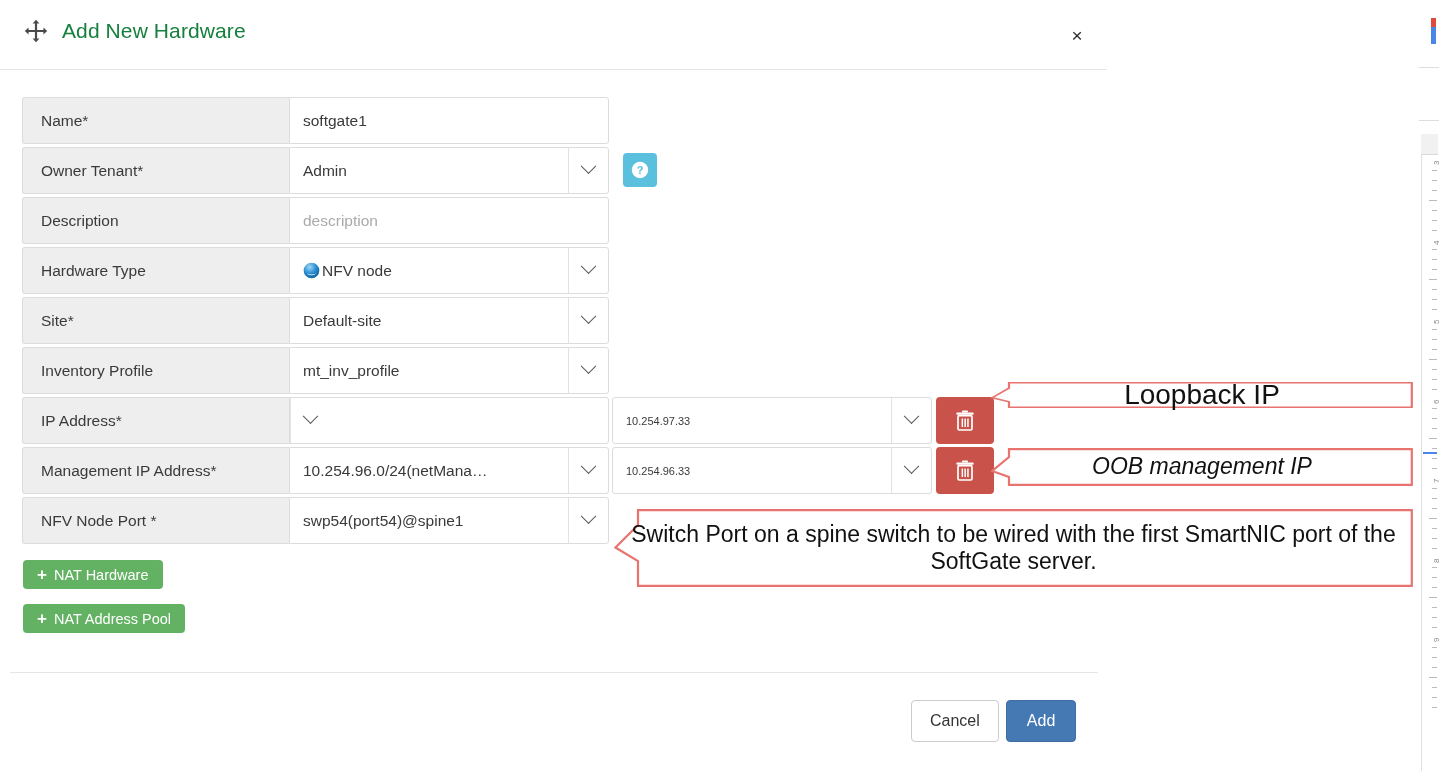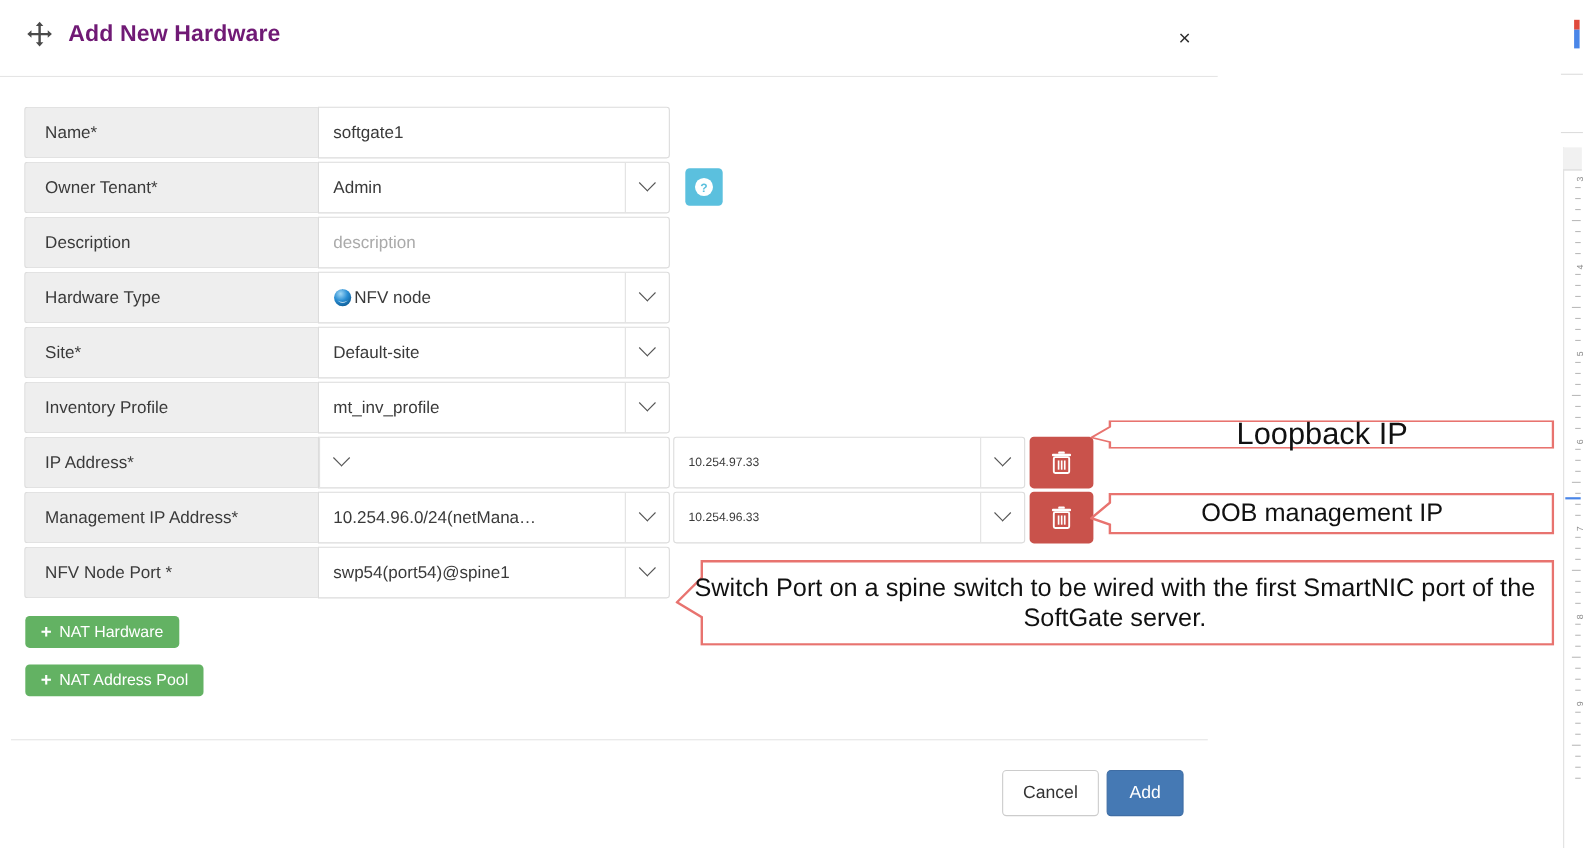--- a/index.html
+++ b/index.html
@@ -40,22 +40,22 @@
     align-items: center;
     gap: 14px;
   }
   #move-icon {
     width: 24px; height: 24px;
     display: block;
     flex: 0 0 auto;
   }
   #modal-title {
     font-size: 21px;
-    font-weight: bold;
-    color: #701a75;
+    font-weight: normal;
+    color: #15803d;
     letter-spacing: 0.1px;
     white-space: nowrap;
   }
   #close-icon {
     position: absolute;
     right: 16px; top: 22px;
     width: 28px; height: 28px;
     font-size: 19px;
     line-height: 28px;
     text-align: center;
@@ -269,21 +269,21 @@
     line-height: 1.18;
     width: 100%;
   }
   .callout svg {
     position: absolute;
     left: 0; top: 0;
     width: 100%; height: 100%;
     z-index: 1;
   }
   #callout-loopback { left: 991px; top: 382px; width: 422px; height: 26px; font-size: 28px; }
-  #callout-oob      { left: 991px; top: 448px; width: 422px; height: 38px; font-size: 23px; }
+  #callout-oob      { left: 991px; top: 448px; width: 422px; height: 38px; font-size: 23px; font-style: italic; }
   #callout-switchport { left: 614px; top: 509px; width: 799px; height: 78px; font-size: 23px; }
 
   
   #ruler {
     position: absolute;
     left: 1417px; top: 0;
     width: 22px; height: 771px;
     background: #ffffff;
   }
   #ruler-bar {

